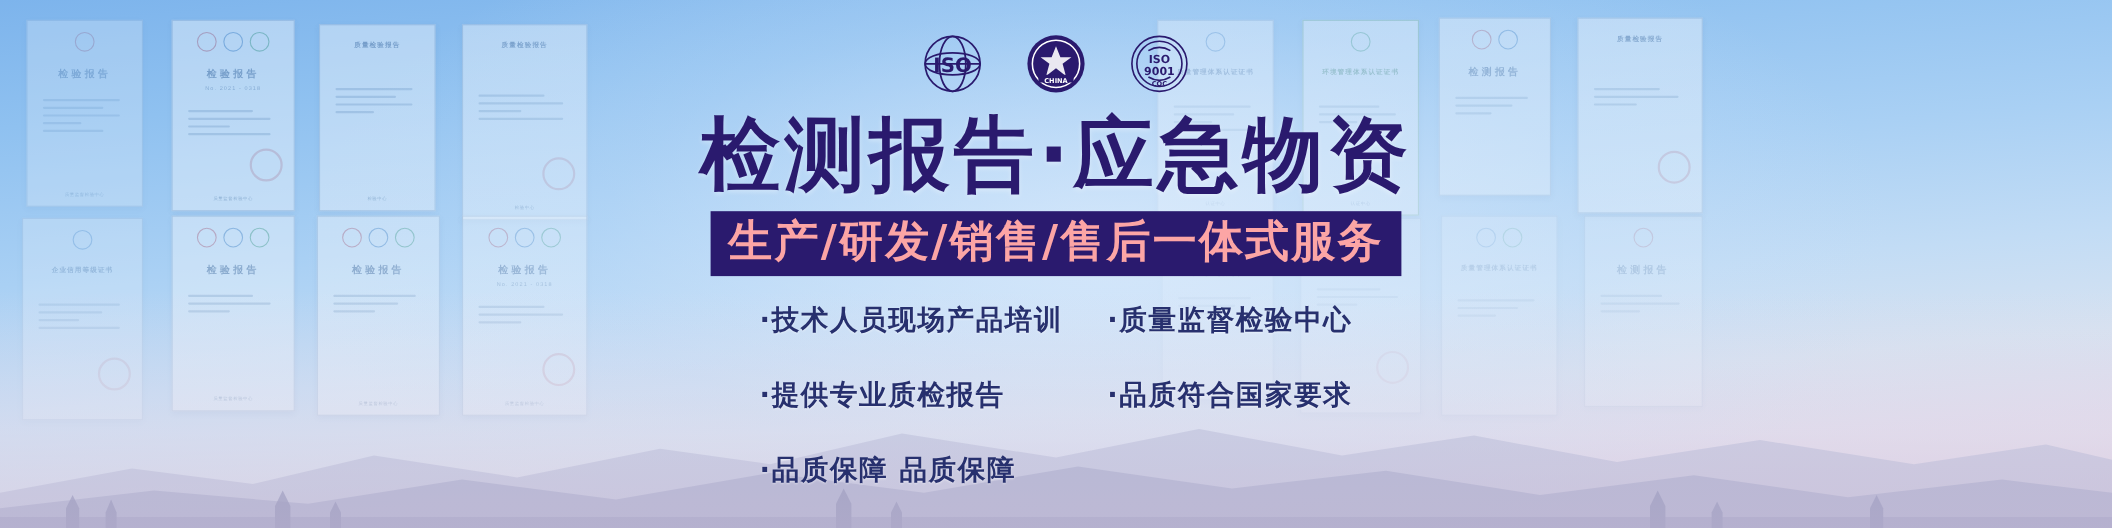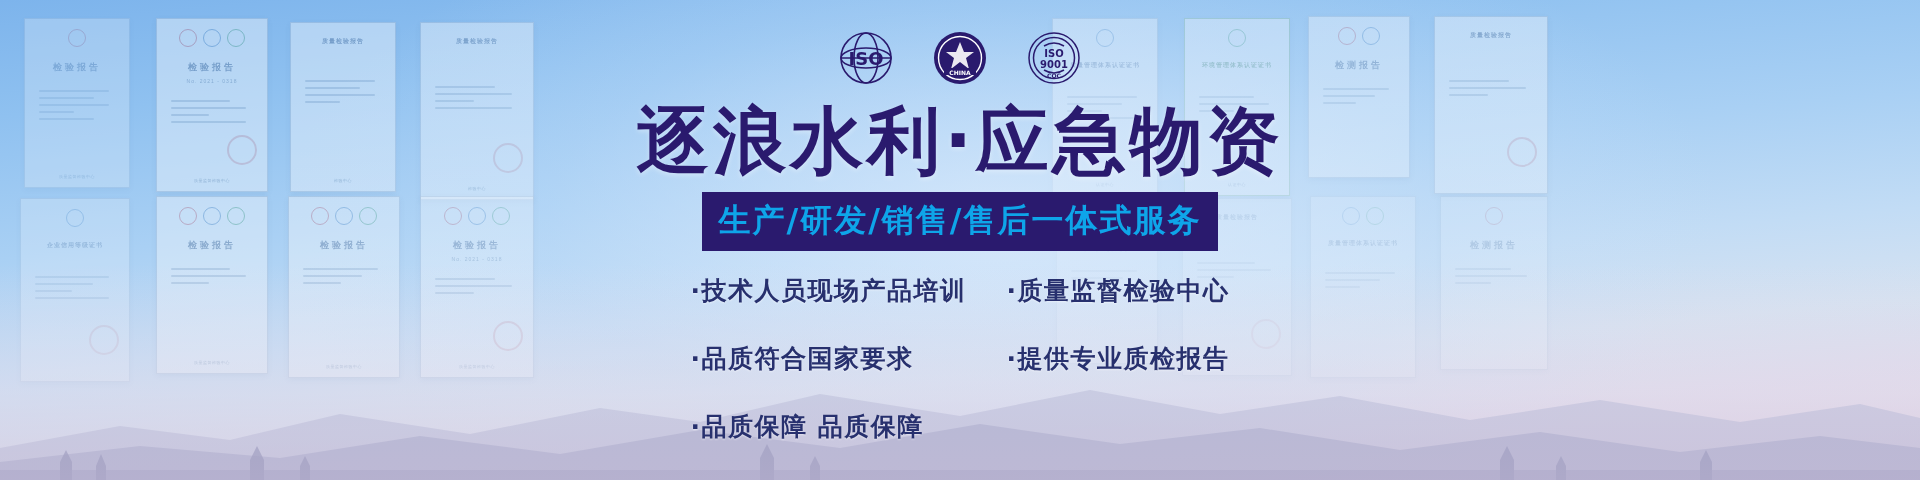--- a/index.html
+++ b/index.html
@@ -84,22 +84,22 @@
     font-size:73px;line-height:78px;
     font-weight:700;letter-spacing:4px;
     color:#2a1a6e;
     font-family:"DejaVu Sans","Liberation Sans",sans-serif;
     text-shadow:0 2px 5px rgba(255,255,255,.35);
     white-space:nowrap;
   }
   .subbar{
     margin-top:12px;
     background:#2a1a6e;
-    color:#0ea5e9;
-    font-size:32px;line-height:48px;
+    color:#fca5a5;
+    font-size:40px;line-height:48px;
     font-weight:700;letter-spacing:2px;
     padding:4px 16px 7px 16px;
     white-space:nowrap;
     font-family:"DejaVu Sans","Liberation Sans",sans-serif;
   }
   .bullets{
     margin-top:26px;
     display:grid;
     grid-template-columns:auto auto;
     column-gap:26px;
@@ -417,26 +417,26 @@
           <circle cx="30" cy="30" r="20.5"></circle>
           <path d="M20 18 Q30 12 40 18"></path>
           <path d="M20 42 Q30 48 40 42"></path>
         </g>
         <text x="30" y="29" text-anchor="middle" fill="#2a1a6e" font-family="DejaVu Sans, sans-serif" font-size="10" font-weight="bold">ISO</text>
         <text x="30" y="40" text-anchor="middle" fill="#2a1a6e" font-family="DejaVu Sans, sans-serif" font-size="10" font-weight="bold">9001</text>
         <text x="30" y="50" text-anchor="middle" fill="#2a1a6e" font-family="DejaVu Sans, sans-serif" font-size="6" font-weight="bold">CQC</text>
       </svg>
     </div>
 
-    <div class="title">逐浪水利·应急物资</div>
+    <div class="title">检测报告·应急物资</div>
 
     <div class="subbar">生产/研发/销售/售后一体式服务</div>
 
     <div class="bullets">
       <div class="item">·技术人员现场产品培训</div>
       <div class="item">·质量监督检验中心</div>
+      <div class="item">·提供专业质检报告</div>
       <div class="item">·品质符合国家要求</div>
-      <div class="item">·提供专业质检报告</div>
       <div class="item">·品质保障 品质保障</div>
     </div>
 
   </div>
 </div>
 
 </body></html>

